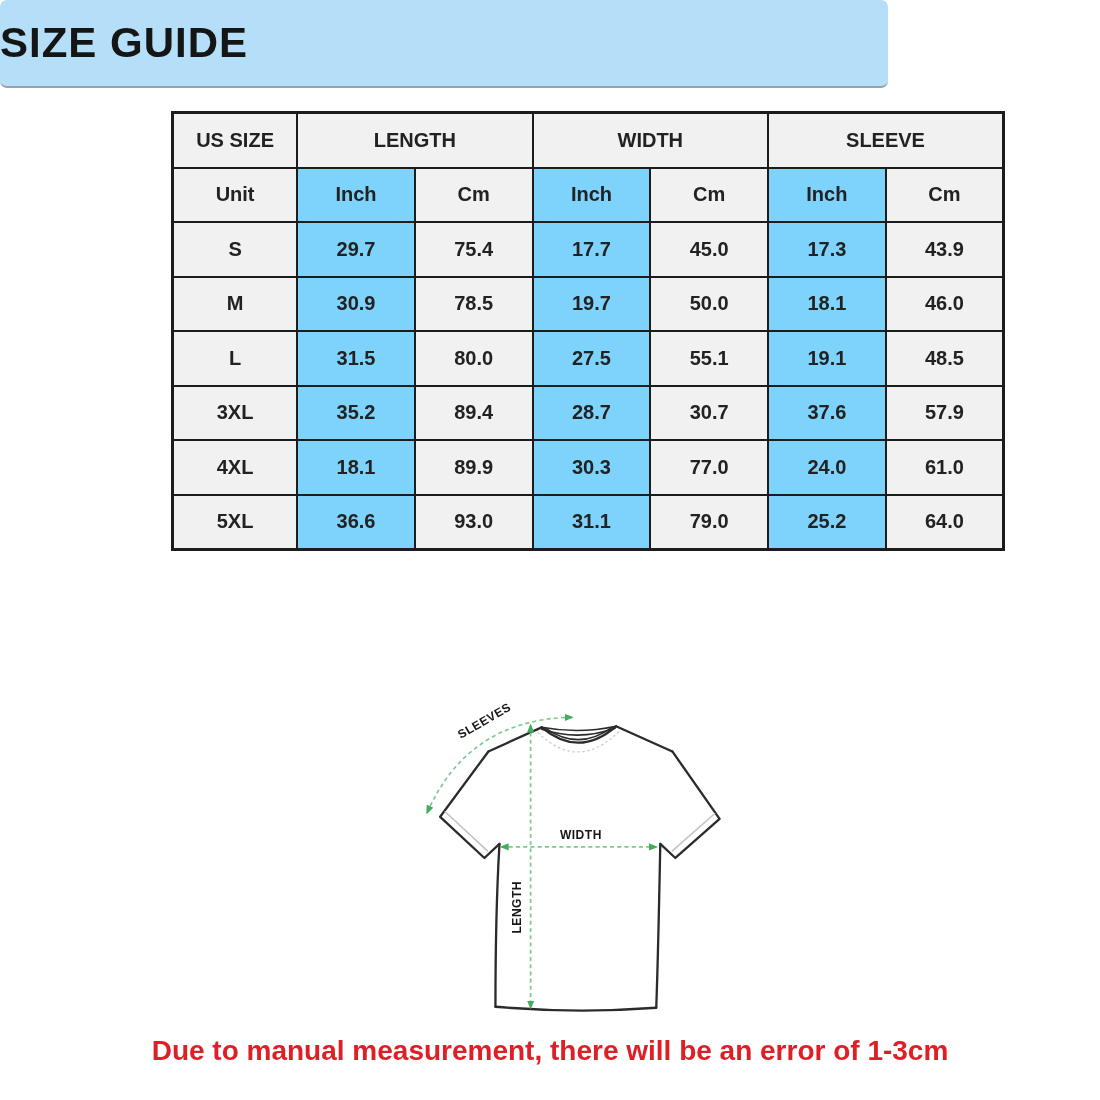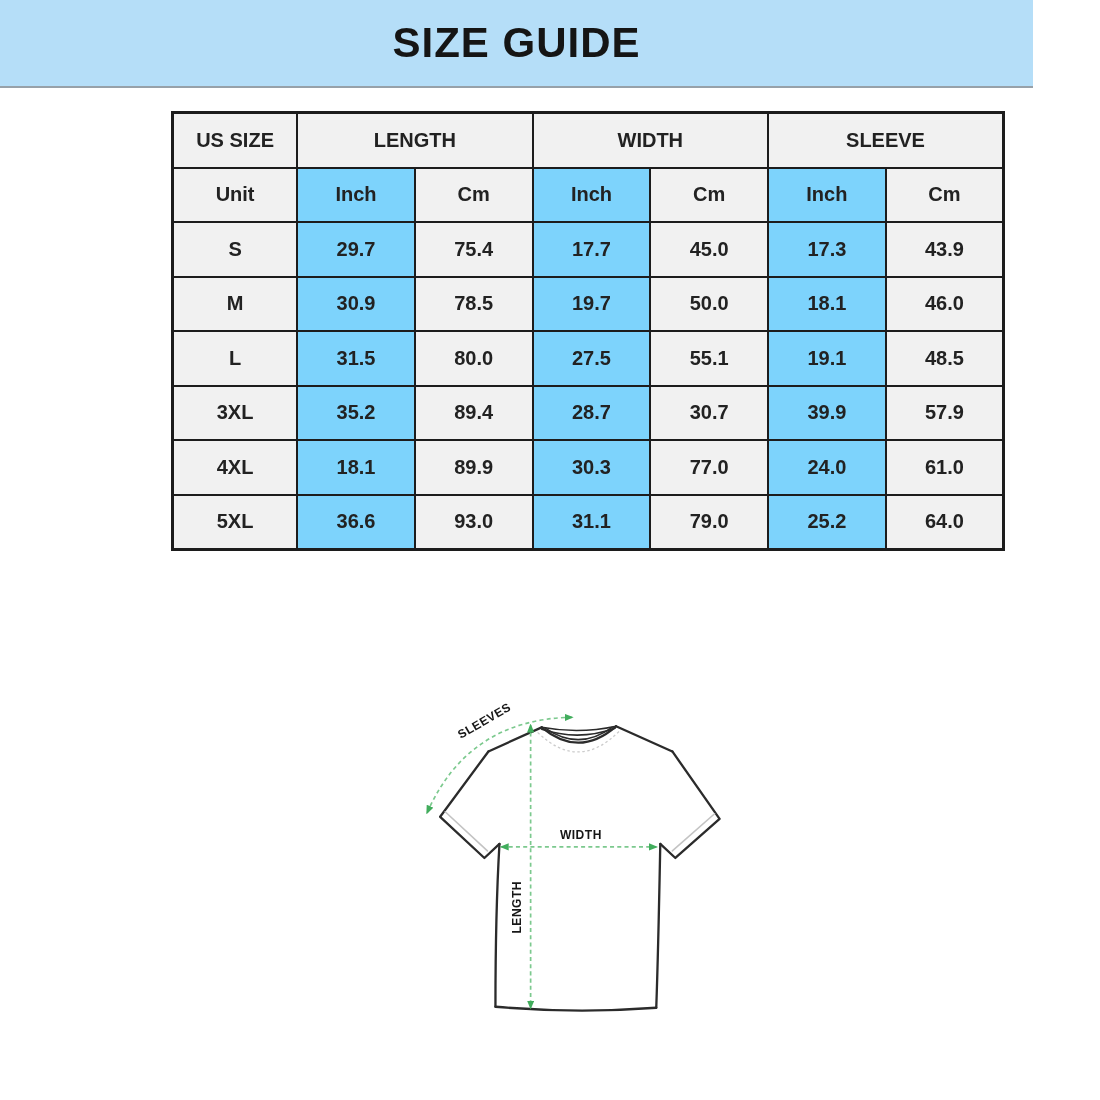--- a/index.html
+++ b/index.html
@@ -2,24 +2,24 @@
 <html style="--banner-background: #b5def8; --table-shaded-cell: #f1f1f1; --table-border: #1c1c1c; --arrow-green-line: #7cc98e; --arrow-green-head: #42ad5d; --footnote-red: #df1f26;"><head>
 <meta charset="utf-8">
 <style>
   html,body{margin:0;padding:0;background:#fff;}
   .page{
     position:relative;width:1100px;height:1100px;background:#fff;overflow:hidden;
     font-family:"Liberation Sans",sans-serif;color:#1d1d1d;
   }
   
   .banner{
-    position:absolute;left:0;top:0;width:1033px;height:86px;
+    position:absolute;left:0;top:0;width:888px;height:86px;
     background:var(--banner-background,#b5def8);
     border-bottom:2px solid #97a1a9;
-    display:flex;align-items:center;justify-content:center;
+    display:flex;align-items:center;border-radius:7px;
   }
   .banner h1{
     margin:0;font-size:42px;font-weight:700;letter-spacing:1px;color:#151515;
   }
   
   table.size-table{
     position:absolute;left:127px;top:111px;width:834px;
     border-collapse:collapse;table-layout:fixed;
     border:3px solid var(--table-border,#1c1c1c);
     background:#fff;
@@ -112,21 +112,21 @@
         <td class="g">55.1</td>
         <td class="w">19.1</td>
         <td class="g">48.5</td>
       </tr>
       <tr>
         <td class="g">3XL</td>
         <td class="w">35.2</td>
         <td class="g">89.4</td>
         <td class="w">28.7</td>
         <td class="g">30.7</td>
-        <td class="w">39.9</td>
+        <td class="w">37.6</td>
         <td class="g">57.9</td>
       </tr>
       <tr>
         <td class="g">4XL</td>
         <td class="w">18.1</td>
         <td class="g">89.9</td>
         <td class="w">30.3</td>
         <td class="g">77.0</td>
         <td class="w">24.0</td>
         <td class="g">61.0</td>
@@ -178,14 +178,15 @@
       <path class="meas" d="M19,118 Q60,25 163,23" marker-start="url(#ah)" marker-end="url(#ah)"></path>
       <path class="meas" d="M93,152 L247,152" marker-start="url(#ah)" marker-end="url(#ah)"></path>
       <path class="meas" d="M122,31 L122,312" marker-start="url(#ah)" marker-end="url(#ah)"></path>
     </g>
 
     <text class="diagram-label" transform="translate(78,30) rotate(-30)" text-anchor="middle">SLEEVES</text>
     <text class="diagram-label" x="172" y="144" text-anchor="middle">WIDTH</text>
     <text class="diagram-label" transform="translate(112,212) rotate(-90)" text-anchor="middle">LENGTH</text>
   </svg>
 
+  <div class="footnote">Due to manual measurement, there will be an error of 1-3cm</div>
 
 </div>
 
 </body></html>

